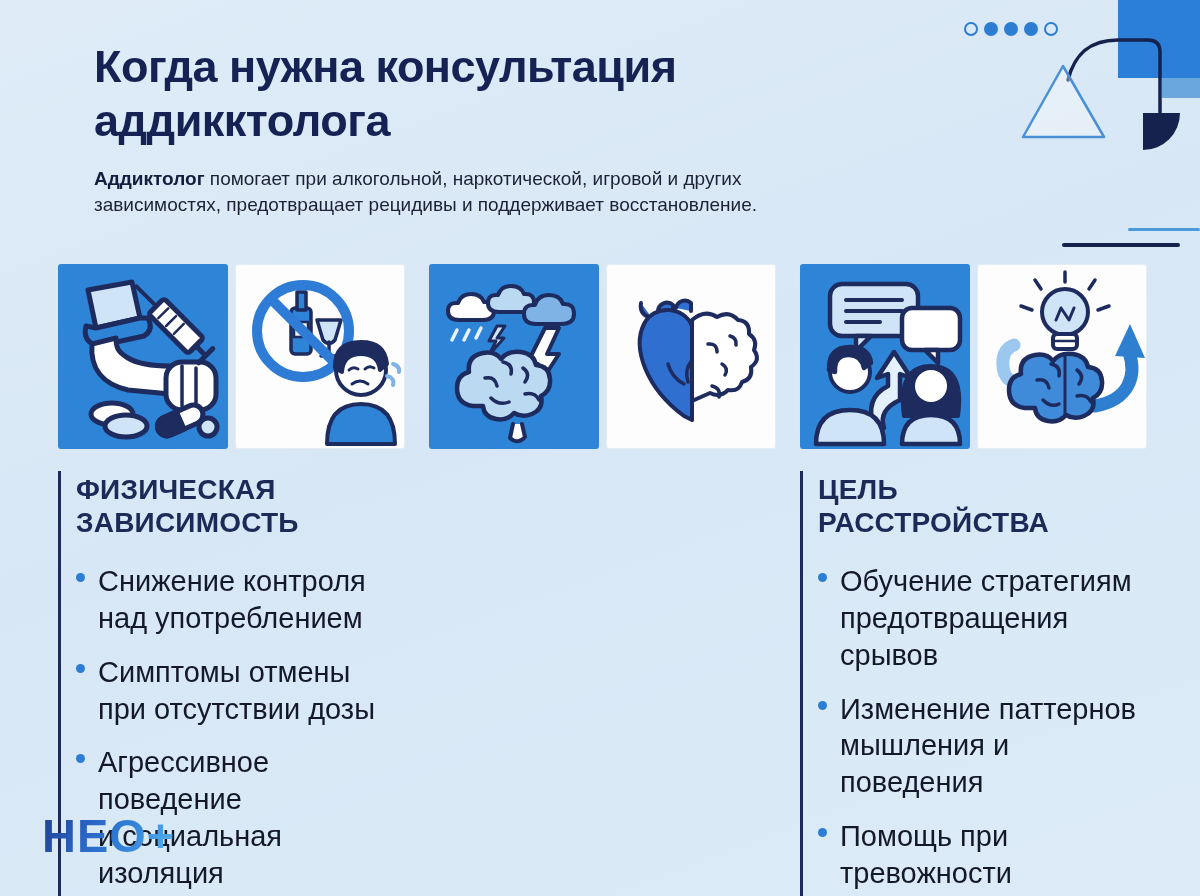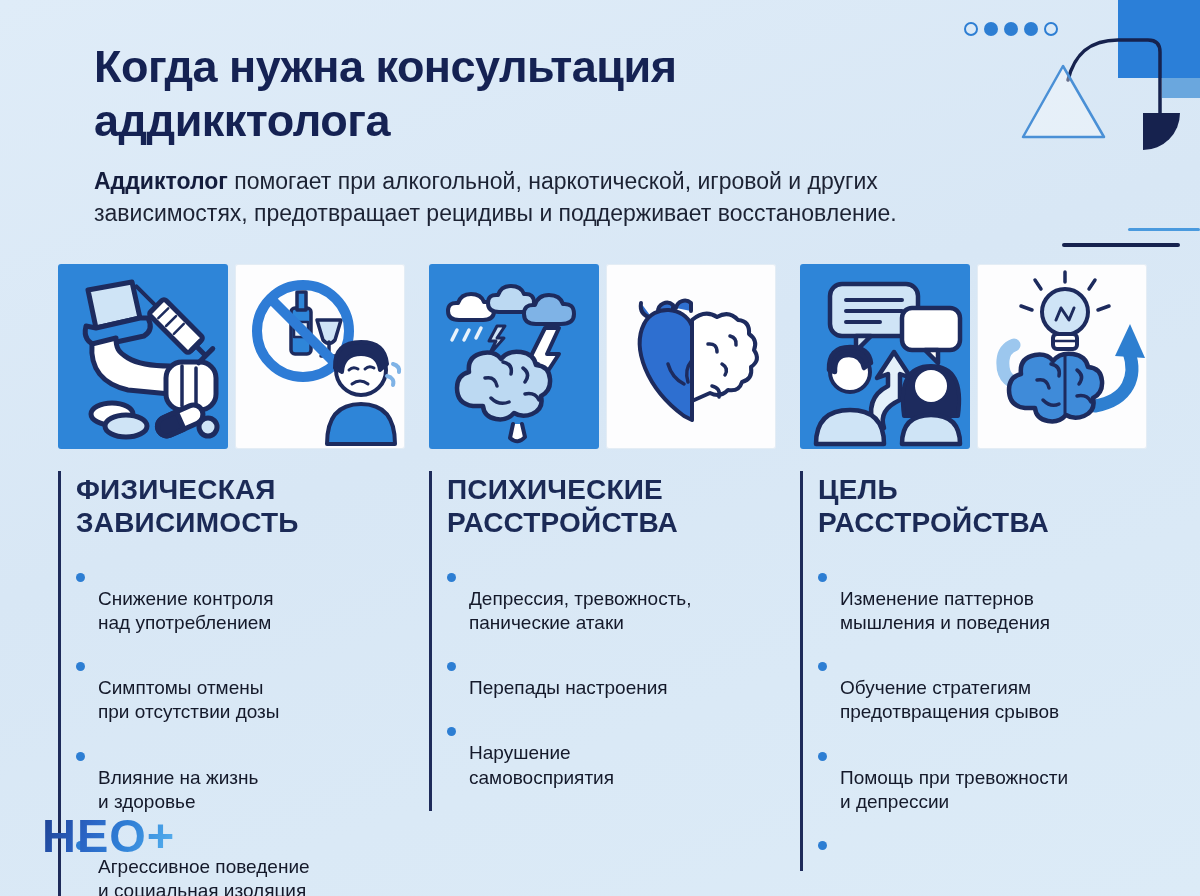--- a/index.html
+++ b/index.html
@@ -15,21 +15,21 @@
     overflow:hidden;
   }
 
   
   .header { position:absolute; left:58px; top:40px; width:1000px;margin-left:36px; }
   .title {
     font-size:45px; line-height:1.2; font-weight:800;
     color:#152253; letter-spacing:-0.5px; white-space:pre-line;
   }
   .intro {
-    margin-top:18px; font-size:23px; line-height:1.38;
+    margin-top:18px; font-size:19px; line-height:1.38;
     color:#1c2233; white-space:pre-line;
   }
   .intro b { font-weight:700; color:#141d3d; }
 
   
   .dots { position:absolute; left:964px; top:22px; display:flex; gap:6px; }
   .dot-deco { width:14px; height:14px; border-radius:50%; }
   .dot-deco.filled { background:#2d7ed3; }
   .dot-deco.outline { border:2.5px solid #2d7ed3; background:transparent; }
   .corner-square { position:absolute; left:1118px; top:0; width:82px; height:78px; background:#2b7fd8; }
@@ -63,21 +63,21 @@
     color:#1b2a56; letter-spacing:0.2px; white-space:pre-line;
     margin-bottom:24px;
   }
   .bullets { list-style:none; }
   .bullets li { display:flex; gap:13px; margin-bottom:17px; }
   .bullet-dot {
     flex:0 0 auto; width:9px; height:9px; border-radius:50%;
     background:#2d7ed3; margin-top:10px;
   }
   .bullet-text {
-    font-size:19px; line-height:1.27; color:#14192a; white-space:pre-line;margin-top:24px;
+    font-size:29px; line-height:1.27; color:#14192a; white-space:pre-line;
   }
 
   
   .logo {
     position:absolute; left:42px; top:808px;
     font-size:47px; font-weight:800; letter-spacing:1px;
     background:linear-gradient(115deg,#1d3f8f 0%,#2b64c4 35%,#2f7fd6 60%,#4aa3e8 85%,#63b5f0 100%);
     -webkit-background-clip:text; background-clip:text;
     -webkit-text-fill-color:transparent; color:transparent;text-decoration:underline;
   }
@@ -172,25 +172,20 @@
               <span class="bullet-text">Снижение контроля
 над употреблением</span>
             </li>
           <li>
               <span class="bullet-dot"></span>
               <span class="bullet-text">Симптомы отмены
 при отсутствии дозы</span>
             </li>
           <li>
               <span class="bullet-dot"></span>
-              <span class="bullet-text">Влияние на жизнь
-и здоровье</span>
-            </li>
-          <li>
-              <span class="bullet-dot"></span>
               <span class="bullet-text">Агрессивное поведение
 и социальная изоляция</span>
             </li>
         </ul>
       </div>
     </section>
 
     <section class="col">
       <div class="tiles">
         <figure class="tile blue">
@@ -212,40 +207,20 @@
           <svg viewBox="0 0 170 185">
             <g stroke="#1d2b5e" stroke-width="4" stroke-linejoin="round" stroke-linecap="round">
               <path d="M52,48 a9,9 0 0 1 15,-7 v10 M70,44 a9,9 0 0 1 15,-5 v8 M46,54 q-13,-3 -11,-15" fill="#2e6fd0"></path>
               <path d="M86,62 C78,42 48,40 38,60 C26,84 40,124 78,152 L86,156 L86,62 Z" fill="#2e6fd0"></path>
               <path d="M62,100 q4,14 16,20 M86,96 q-8,10 -4,22" fill="none" stroke-width="3.5"></path>
               <path d="M86,56 q13,-11 25,-3 q12,-7 21,3 q12,1 11,14 q9,6 5,16 q7,10 -3,17 q2,12 -9,15 q-3,10 -14,8 q-8,8 -18,3 l-18,8 z" fill="#ffffff"></path>
               <path d="M102,80 q9,-1 9,8 M116,100 q7,4 3,11 M106,122 q9,2 7,11 M124,72 q7,2 6,9" fill="none" stroke-width="3.5"></path>
             </g>
           </svg>
         </figure>
-      </div>
-      <div class="textblock">
-        <h2 class="col-heading">ПСИХИЧЕСКИЕ
-РАССТРОЙСТВА</h2>
-        <ul class="bullets">
-          <li>
-              <span class="bullet-dot"></span>
-              <span class="bullet-text">Депрессия, тревожность,
-панические атаки</span>
-            </li>
-          <li>
-              <span class="bullet-dot"></span>
-              <span class="bullet-text">Перепады настроения</span>
-            </li>
-          <li>
-              <span class="bullet-dot"></span>
-              <span class="bullet-text">Нарушение
-самовосприятия</span>
-            </li>
-        </ul>
       </div>
     </section>
 
     <section class="col">
       <div class="tiles">
         <figure class="tile blue">
           <svg viewBox="0 0 170 185">
             <g stroke="#1d2b5e" stroke-width="4.5" stroke-linejoin="round" stroke-linecap="round">
               <rect x="30" y="20" width="88" height="52" rx="12" fill="#cfe4f6"></rect>
               <path d="M56,72 v15 l15,-15 z" fill="#cfe4f6"></path>
@@ -281,30 +256,30 @@
             </g>
           </svg>
         </figure>
       </div>
       <div class="textblock">
         <h2 class="col-heading">ЦЕЛЬ
 РАССТРОЙСТВА</h2>
         <ul class="bullets">
           <li>
               <span class="bullet-dot"></span>
+              <span class="bullet-text">Обучение стратегиям
+предотвращения срывов</span>
+            </li>
+          <li>
+              <span class="bullet-dot"></span>
               <span class="bullet-text">Изменение паттернов
 мышления и поведения</span>
             </li>
           <li>
               <span class="bullet-dot"></span>
-              <span class="bullet-text">Обучение стратегиям
-предотвращения срывов</span>
-            </li>
-          <li>
-              <span class="bullet-dot"></span>
               <span class="bullet-text">Помощь при тревожности
 и депрессии</span>
             </li>
           <li>
               <span class="bullet-dot"></span>
             </li>
         </ul>
       </div>
     </section>
 

